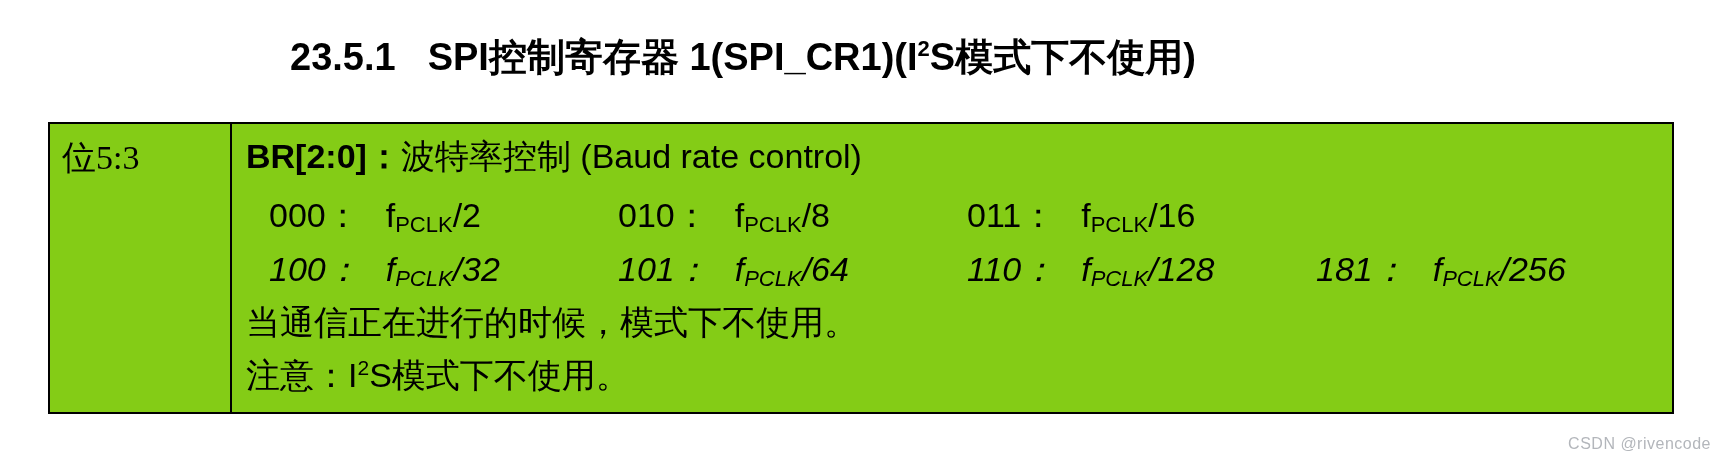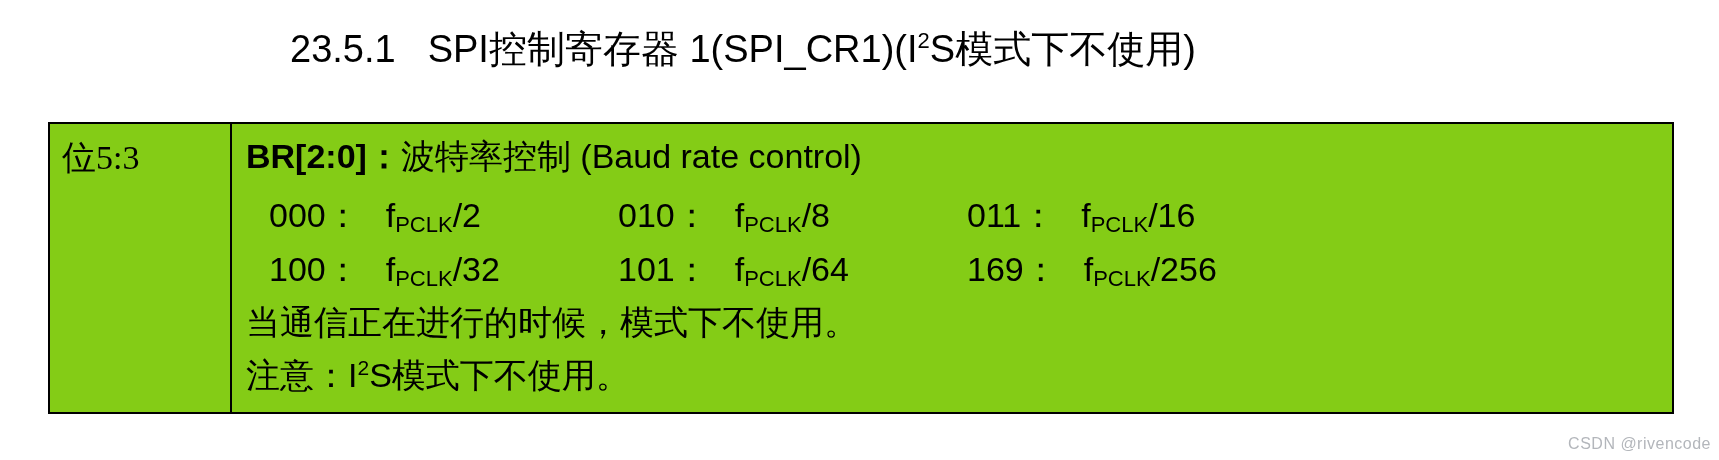--- a/index.html
+++ b/index.html
@@ -8,23 +8,23 @@
     position: relative;
     background: #ffffff;
     color: #000000;
     font-family: "Liberation Sans", sans-serif;
     overflow: hidden;
   }
 
   
   .heading {
     position: absolute;
-    left: 290px; top: 26px;
+    left: 290px; top: 34px;
     font-family: "Liberation Sans", sans-serif;
-    font-weight: normal;
+    font-weight: bold;
     font-size: 38px;
     line-height: 46px;
     white-space: nowrap;
   }
   .heading .sec-num { margin-right: 32px; }
   .heading sup {
     font-size: 22px;
     line-height: 0;
     vertical-align: 14px;
   }
@@ -65,21 +65,21 @@
   .desc-en { font-family: "Liberation Sans", sans-serif; }
 
   .opt-row {
     display: flex;
     margin-left: 23px;
     line-height: 40px; height: 40px;
     font-family: "Liberation Sans", sans-serif;
     white-space: nowrap;
   }
   .opt-row-1 { margin-top: 19px; }
-  .opt-row-2 { margin-top: 14px; }
+  .opt-row-2 { margin-top: 14px; font-style: italic; }
   .opt { width: 349px; flex: 0 0 349px; }
   .opt-val { margin-left: 26px; }
   .opt-val sub {
     font-size: 22px;
     line-height: 0;
     vertical-align: -5px;
   }
 
   .note1 {
     margin-top: 14px;
@@ -146,21 +146,24 @@
     </div>
 
     <div class="opt-row opt-row-2">
       <div class="opt">
         <span class="opt-code"><span>100</span><span>：</span></span><span class="opt-val"><span>f</span><sub>PCLK</sub><span>/32</span></span>
       </div>
       <div class="opt">
         <span class="opt-code"><span>101</span><span>：</span></span><span class="opt-val"><span>f</span><sub>PCLK</sub><span>/64</span></span>
       </div>
       <div class="opt">
-        <span class="opt-code"><span>169</span><span>：</span></span><span class="opt-val"><span>f</span><sub>PCLK</sub><span>/256</span></span>
+        <span class="opt-code"><span>110</span><span>：</span></span><span class="opt-val"><span>f</span><sub>PCLK</sub><span>/128</span></span>
+      </div>
+      <div class="opt">
+        <span class="opt-code"><span>181</span><span>：</span></span><span class="opt-val"><span>f</span><sub>PCLK</sub><span>/256</span></span>
       </div>
     </div>
 
     <div class="note1">当通信正在进行的时候，模式下不使用。</div>
 
     <div class="note2">
       <span>注意：</span><span class="i2s"><span>I</span><sup>2</sup><span>S</span></span><span>模式下不使用。</span>
     </div>
 
   </div>

